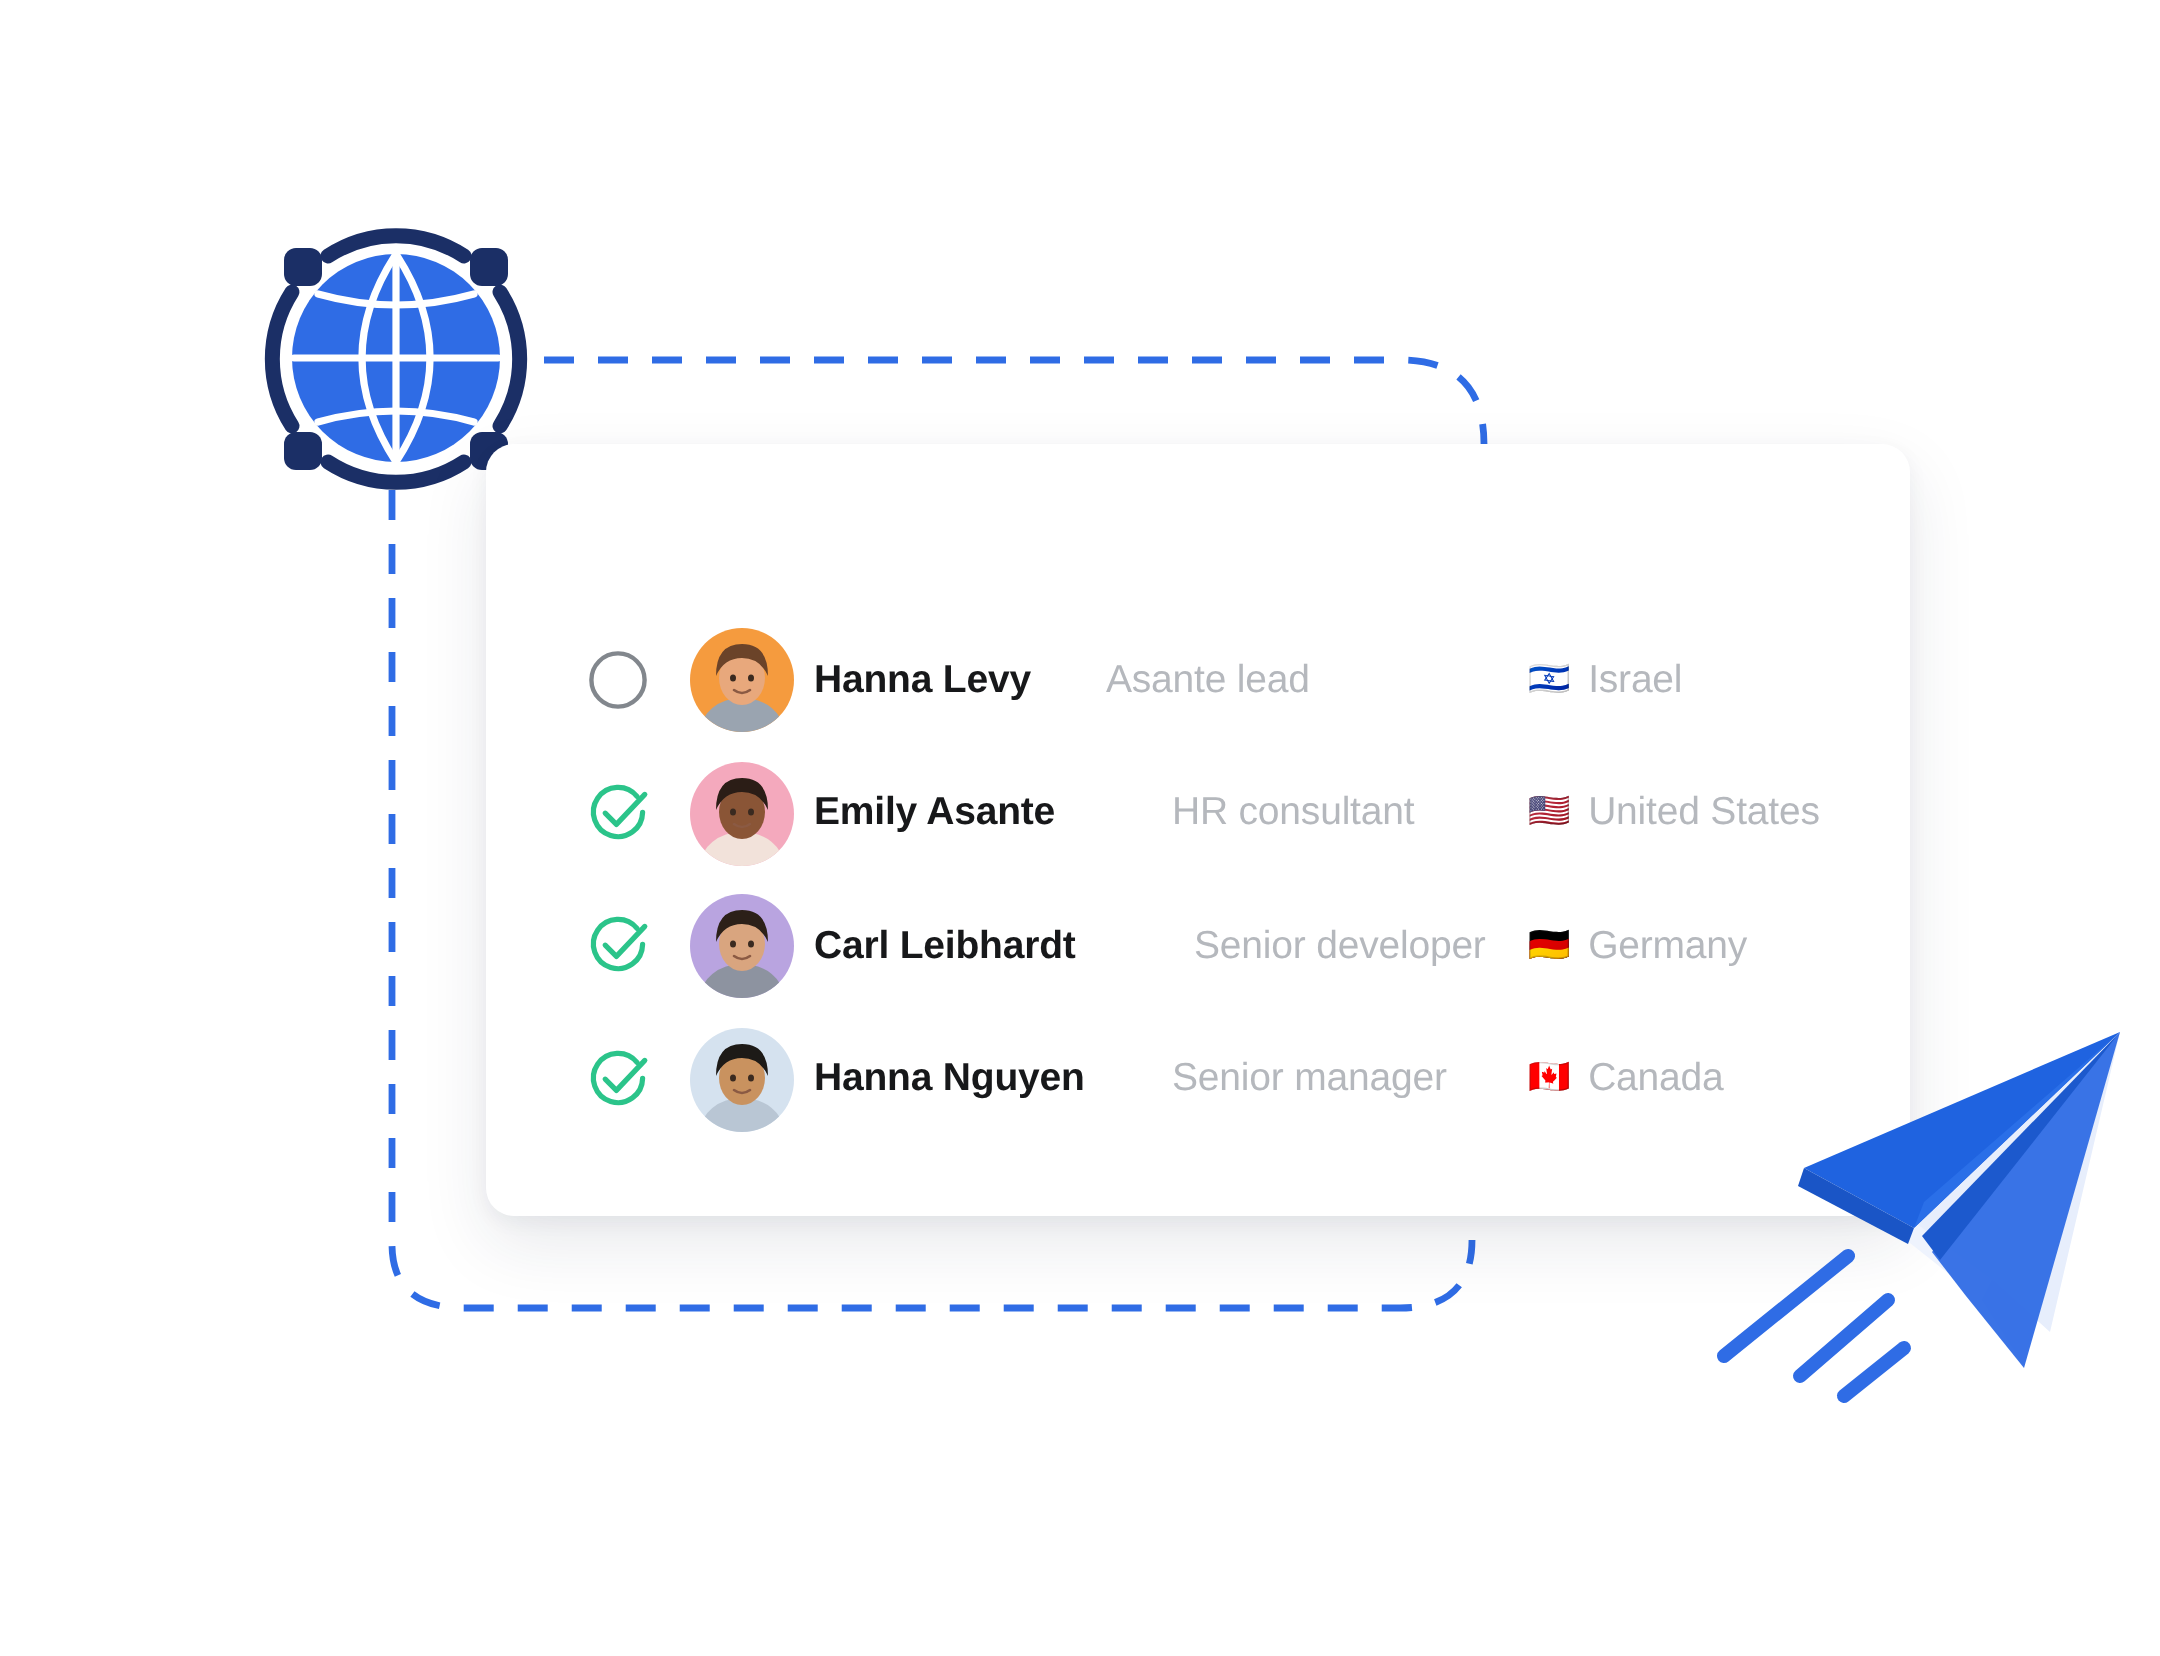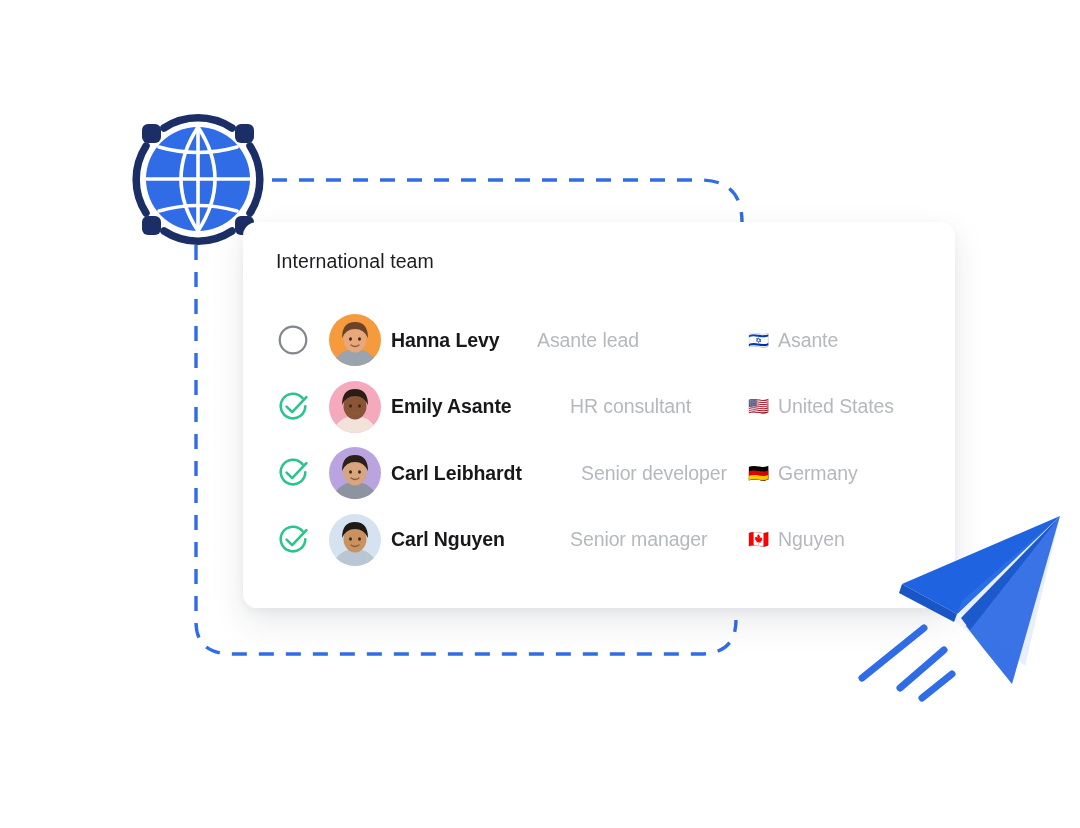--- a/index.html
+++ b/index.html
@@ -78,20 +78,21 @@
     left: 0;
     top: 85px;
     width: 712px;
   }
 
   .member-row {
     position: relative;
     height: 66.5px;
     display: flex;
     align-items: center;
+    margin-left: 16px;
   }
 
   
   .status {
     position: absolute;
     left: 33px;
     width: 34px;
     height: 34px;
   }
 
@@ -176,42 +177,41 @@
       <line x1="29" y1="79" x2="131" y2="79"></line>
       <path d="M 41 47 Q 80 58 119 47"></path>
       <path d="M 41 111 Q 80 100 119 111"></path>
       <line x1="80" y1="27" x2="80" y2="131"></line>
       <path d="M 80 27 Q 46 79 80 131"></path>
       <path d="M 80 27 Q 114 79 80 131"></path>
     </g>
   </svg>
 
   <div id="card">
-    <div id="card-title">International team</div>
     <div id="member-list">
         <div class="member-row">
           <svg class="status" viewBox="0 0 34 34" style="top: 16.25px;">
             <circle cx="17" cy="17" r="13.3" fill="none" stroke="#82878d" stroke-width="2.2"></circle>
           </svg>
           <div class="avatar" style="top: 7.25px;">
             <svg width="52" height="52" viewBox="0 0 52 52">
               <rect width="52" height="52" fill="#f59b3e"></rect>
               <ellipse cx="26" cy="52" rx="21" ry="17" fill="#9aa4b0"></ellipse>
               <ellipse cx="26" cy="25" rx="11.5" ry="13.5" fill="#e8a87c"></ellipse>
               <path d="M 13 24 Q 13 8 26 8 Q 39 8 39 24 Q 35 15 26 15 Q 17 15 13 24 Z" fill="#6b4329"></path>
               <ellipse cx="21.5" cy="25" rx="1.5" ry="1.8" fill="#3a2a20"></ellipse>
               <ellipse cx="30.5" cy="25" rx="1.5" ry="1.8" fill="#3a2a20"></ellipse>
               <path d="M 22 31 Q 26 34 30 31" fill="none" stroke="#8b5a43" stroke-width="1.3" stroke-linecap="round"></path>
             </svg>
           </div>
           <div class="name">Hanna Levy</div>
           <div class="role" style="left: 294px;">Asante lead</div>
           <div class="country">
             <span class="flag">🇮🇱</span>
-            <span>Asante</span>
+            <span>Israel</span>
           </div>
         </div>
         <div class="member-row">
           <svg class="status" viewBox="0 0 34 34" style="top: 16.25px;">
             <path d="M 26.5 8.2 A 12.3 12.3 0 1 0 29.3 16.2" fill="none" stroke="#2bc48a" stroke-width="2.6" stroke-linecap="round"></path>
             <path d="M 10.6 16.6 L 16.2 22.2 L 30.4 7.2" fill="none" stroke="#2bc48a" stroke-width="2.6" stroke-linecap="round" stroke-linejoin="round"></path>
           </svg>
           <div class="avatar" style="top: 7.25px;">
             <svg width="52" height="52" viewBox="0 0 52 52">
               <rect width="52" height="52" fill="#f4a9bd"></rect>
@@ -262,25 +262,25 @@
             <svg width="52" height="52" viewBox="0 0 52 52">
               <rect width="52" height="52" fill="#d5e2ef"></rect>
               <ellipse cx="26" cy="52" rx="21" ry="17" fill="#b9c6d4"></ellipse>
               <ellipse cx="26" cy="25" rx="11.5" ry="13.5" fill="#c9925f"></ellipse>
               <path d="M 13 24 Q 13 8 26 8 Q 39 8 39 24 Q 35 15 26 15 Q 17 15 13 24 Z" fill="#1d1a17"></path>
               <ellipse cx="21.5" cy="25" rx="1.5" ry="1.8" fill="#3a2a20"></ellipse>
               <ellipse cx="30.5" cy="25" rx="1.5" ry="1.8" fill="#3a2a20"></ellipse>
               <path d="M 22 31 Q 26 34 30 31" fill="none" stroke="#8b5a43" stroke-width="1.3" stroke-linecap="round"></path>
             </svg>
           </div>
-          <div class="name">Carl Nguyen</div>
+          <div class="name">Hanna Nguyen</div>
           <div class="role" style="left: 327px;">Senior manager</div>
           <div class="country">
             <span class="flag">🇨🇦</span>
-            <span>Nguyen</span>
+            <span>Canada</span>
           </div>
         </div>
       </div>
   </div>
 
   <svg id="plane" viewBox="0 0 228 215" xmlns="http://www.w3.org/2000/svg">
 
     <polygon points="208,18 96,118 139,152 160,185" fill="#eef3fd"></polygon>
     <polygon points="208,18 139,152 160,185" fill="#dce8fb"></polygon>
 

